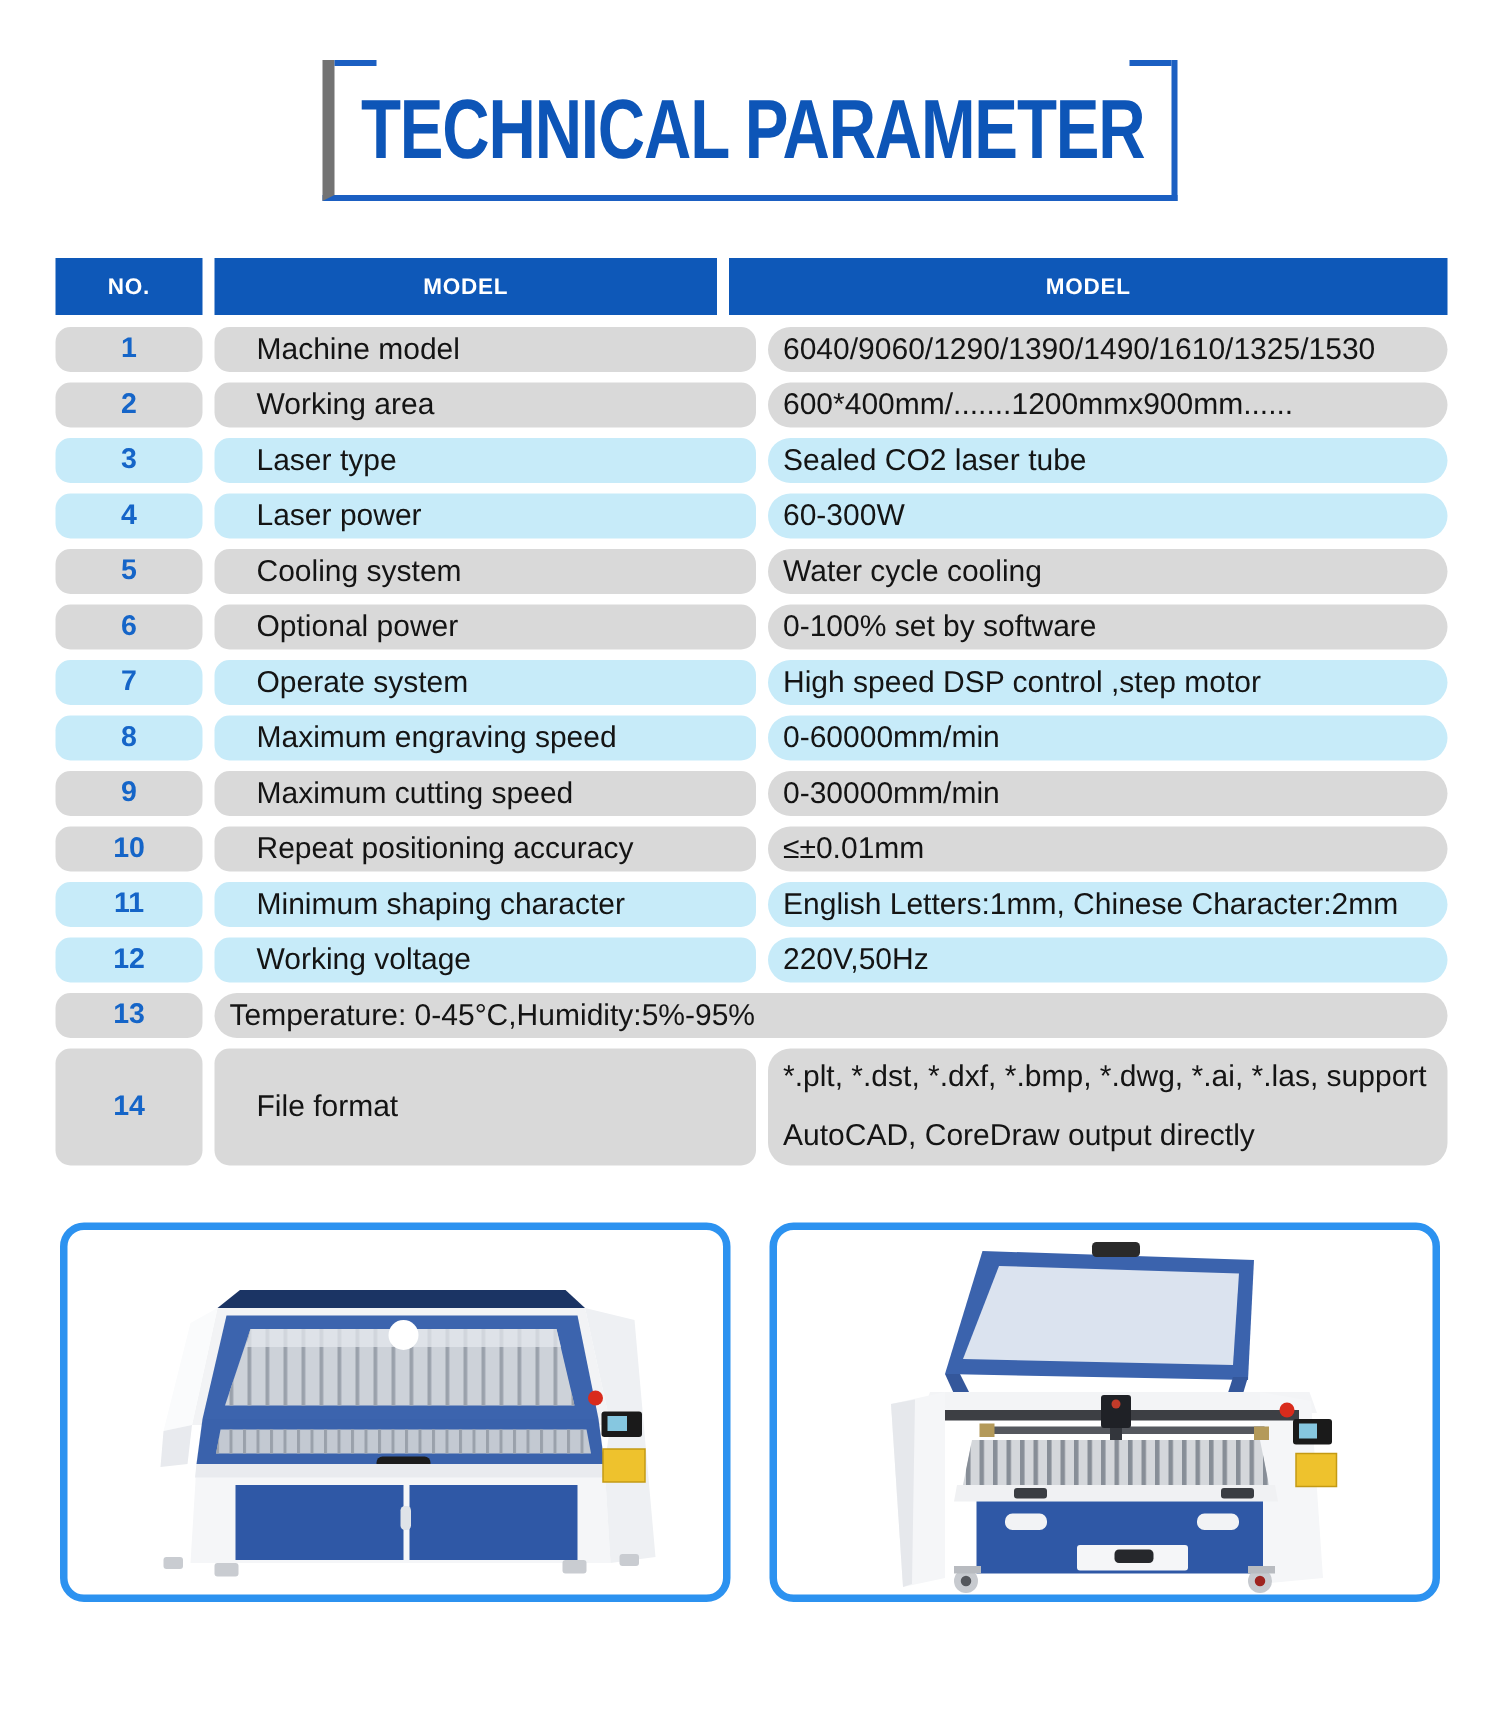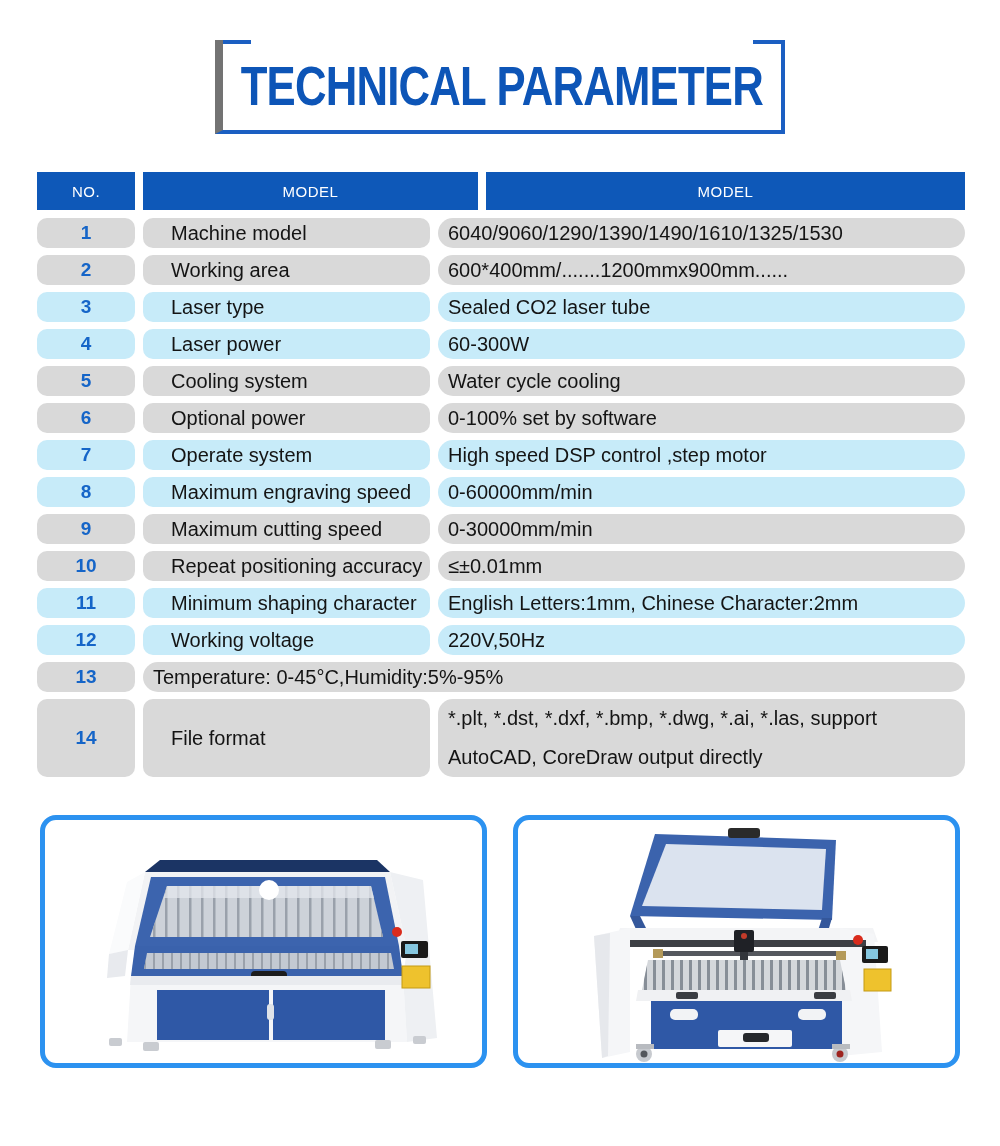--- a/index.html
+++ b/index.html
@@ -26,34 +26,34 @@
   .title-text {
     font-size:56px; font-weight:bold; color:#0d55b7;
     letter-spacing:-1px; white-space:nowrap;
     transform:scaleX(0.78); transform-origin:center;
   }
 
   
   .spec-table { position:absolute; left:37px; top:172px; width:928px; }
   .thead { display:flex; gap:8px; height:38px; margin-bottom:8px; }
   .th {
-    background:#0e58b8; color:#ffffff; font-weight:normal; font-size:15px;
+    background:#0e58b8; color:#ffffff; font-weight:bold; font-size:15px;
     display:flex; align-items:center; justify-content:center; letter-spacing:.5px;
   }
   .th.c-no    { width:98px; }
   .th.c-param { width:335px; }
   .th.c-value { flex:1; }
 
   .row { display:flex; gap:8px; min-height:30px; margin-bottom:7px; }
   .cell {
     display:flex; align-items:center; border-radius:10px;
     font-size:20px; color:#141414; line-height:1.25; min-height:30px;
   }
   .cell.c-no    { width:98px; justify-content:center; color:#1565c8; font-weight:bold; font-size:19px; }
-  .cell.c-param { width:287px; padding-left:28px; }
+  .cell.c-param { width:361px; padding-left:28px; }
   .cell.c-value { flex:1; padding-left:10px; padding-right:8px;border-radius:15px; }
   .row.gray .cell { background:#d9d9d9; }
   .row.blue .cell { background:#c7ebf9; }
   .row:last-child { min-height:78px; }
   .row:last-child .cell.c-value { line-height:1.95; }
 
   
   .frames { position:absolute; left:40px; top:815px; display:flex; gap:26px; }
   .frame {
     width:447px; height:253px; background:#ffffff;

